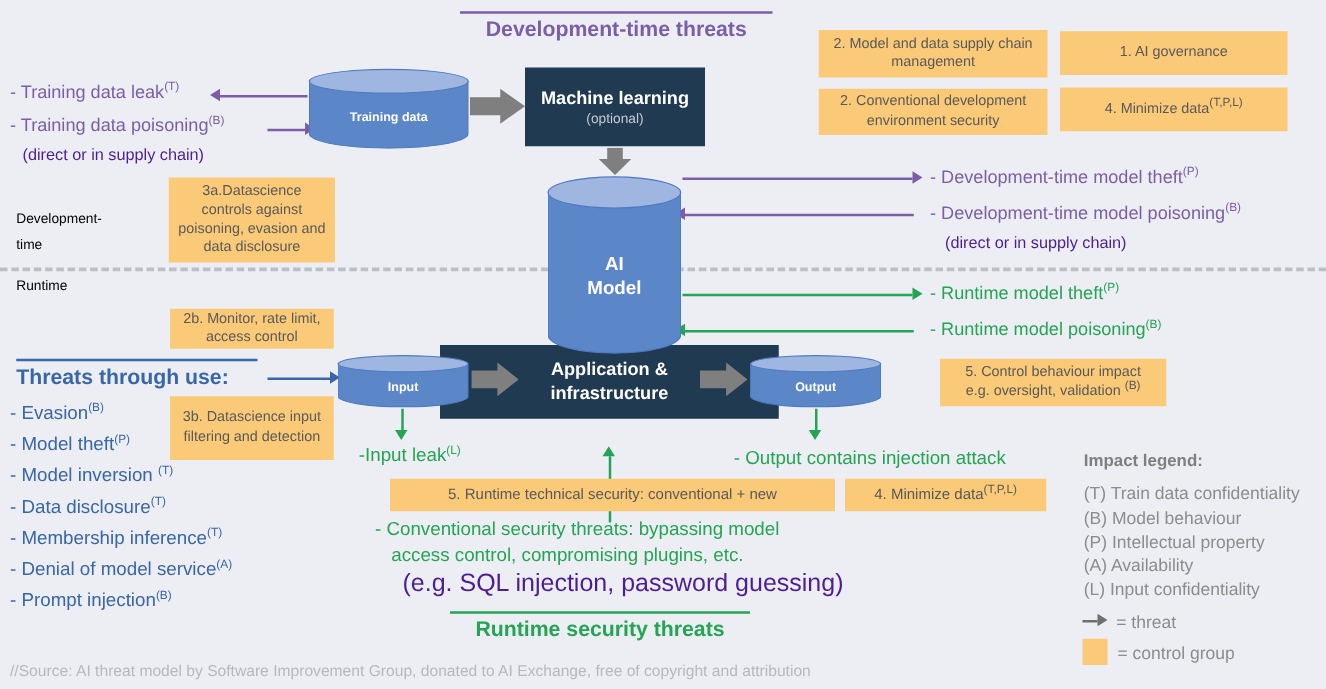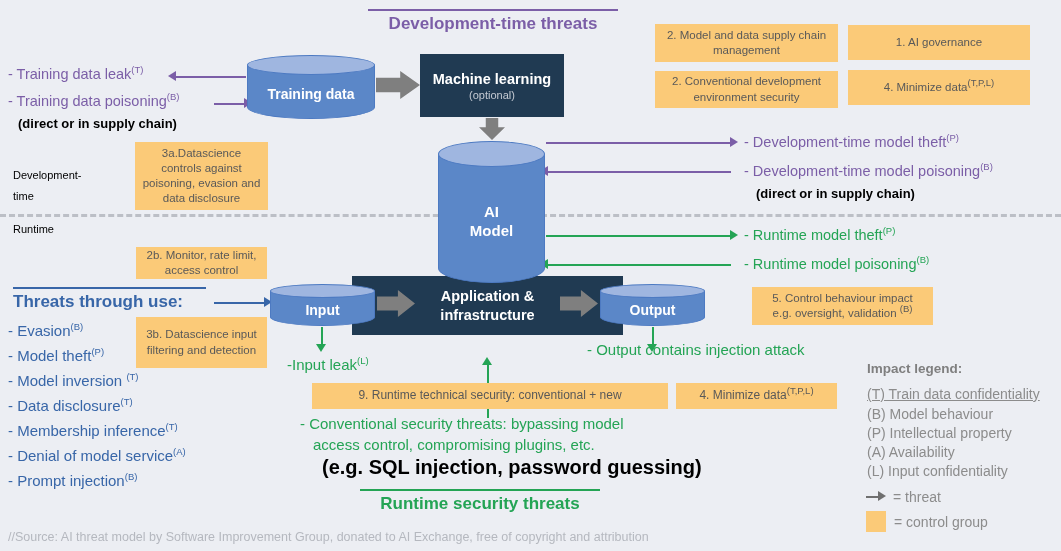--- a/index.html
+++ b/index.html
@@ -27,21 +27,21 @@
   
   .cyl { position:absolute; z-index:3; }
   .cyl-top  { position:absolute; left:0; right:0; top:0; height:var(--eh); background:#9fb6e0;
               border:1.5px solid #4d7ac2; border-radius:50%; box-sizing:border-box; }
   .cyl-body { position:absolute; left:0; right:0; top:calc(var(--eh)/2); bottom:0; background:#5b87c8;
               border:1.5px solid #4d7ac2; border-top:none;
               border-radius:0 0 50% 50% / 0 0 calc(var(--eh)/2 + 2px) calc(var(--eh)/2 + 2px);
               box-sizing:border-box; }
   .cyl-label{ position:absolute; left:0; right:0; top:calc(var(--eh)/1.4); bottom:0;
               display:flex; flex-direction:column; align-items:center; justify-content:center;
-              color:#fff; font-weight:bold; font-size:14px; line-height:1.3; }
+              color:#fff; font-weight:bold; font-size:10px; line-height:1.3; }
 
   
   .barrow { position:absolute; background:#7f7f7f; }
   .barrow.r { clip-path: polygon(0 24%, 55% 24%, 55% 0, 100% 50%, 55% 100%, 55% 76%, 0 76%); }
   .barrow.d { clip-path: polygon(26% 0, 74% 0, 74% 42%, 100% 42%, 50% 100%, 0 42%, 26% 42%); }
 
   
   .hl { position:absolute; height:0; border-top:2.5px solid currentColor; }
   .hl.head-r::after  { content:""; position:absolute; right:-8px; top:-7px; width:0; height:0;
                        border:5.5px solid transparent; border-right:0; border-left:8.5px solid currentColor; }
@@ -55,21 +55,21 @@
 
   
   .cbox { position:absolute; background:#fbca78; color:#595959; box-sizing:border-box;
           display:flex; align-items:center; justify-content:center; text-align:center;
           font-size:11.5px; line-height:1.32; padding:2px 6px; z-index:2; }
 
   
   .threat { position:absolute; font-size:14.5px; white-space:nowrap; }
   .threat.big { font-size:15px; }
   sup { font-size:9.5px; line-height:0; }
-  .note { position:absolute; font-size:13px; color:#000000; white-space:nowrap;font-weight:bold; }
+  .note { position:absolute; font-size:13px; color:#4c1d95; white-space:nowrap; }
 
   .phase-label { position:absolute; font-size:11px; color:#000000; }
 
   
   .legend-title { position:absolute; font-size:13.5px; font-weight:bold; color:#7f7f7f; }
   .legend-item  { position:absolute; font-size:14px; color:#8c8c8c; white-space:nowrap; }
   .swatch { position:absolute; width:20px; height:21px; background:#fbca78; }
 
   .source { position:absolute; font-size:12.5px; color:#b5b8bf; white-space:nowrap; }
 </style>
@@ -164,21 +164,21 @@
   <div class="cbox" style="left:136px; top:317px; width:131px; height:51px;">
     <div>3b. Datascience input filtering and detection</div>
   </div>
   <div class="cbox" style="left:752px; top:287px; width:181px; height:38px;">
     <div>
       <span>5. Control behaviour impact</span><br>
       <span>e.g. oversight, validation </span><sup>(B)</sup>
     </div>
   </div>
   <div class="cbox" style="left:312px; top:383px; width:356px; height:26px; font-size:12px;">
-    <div>9. Runtime technical security: conventional + new</div>
+    <div>5. Runtime technical security: conventional + new</div>
   </div>
   <div class="cbox" style="left:676px; top:383px; width:161px; height:26px; font-size:12px;">
     <div><span>4. Minimize data</span><sup>(T,P,L)</sup></div>
   </div>
 
   <div class="threat purple" style="left:8px; top:66px;">
     <span>- Training data leak</span><sup>(T)</sup>
   </div>
   <div class="threat purple" style="left:8px; top:93px;">
     <span>- Training data poisoning</span><sup>(B)</sup>
@@ -217,27 +217,27 @@
   <div class="threat blue big" style="left:8px; top:447px;">
     <span>- Denial of model service</span><sup>(A)</sup>
   </div>
   <div class="threat blue big" style="left:8px; top:472px;">
     <span>- Prompt injection</span><sup>(B)</sup>
   </div>
 
   <div class="threat green big" style="left:287px; top:356px;">
     <span>-Input leak</span><sup>(L)</sup>
   </div>
-  <div class="threat green big" style="left:587px; top:341px;text-align:right;">- Output contains injection attack</div>
+  <div class="threat green big" style="left:587px; top:358px;text-align:right;">- Output contains injection attack</div>
   <div class="threat green big" style="left:300px; top:415px;">- Conventional security threats: bypassing model</div>
   <div class="threat green big" style="left:313px; top:436px;">access control, compromising plugins, etc.</div>
   <div class="note" style="left:322px; top:456px; font-size:20px;">(e.g. SQL injection, password guessing)</div>
 
   <div class="legend-title" style="left:867px; top:361px;">Impact legend:</div>
-  <div class="legend-item" style="left:867px; top:386px;text-decoration:underline;">(T) Train data confidentiality</div>
+  <div class="legend-item" style="left:867px; top:386px;">(T) Train data confidentiality</div>
   <div class="legend-item" style="left:867px; top:406px;">(B) Model behaviour</div>
   <div class="legend-item" style="left:867px; top:425px;">(P) Intellectual property</div>
   <div class="legend-item" style="left:867px; top:444px;">(A) Availability</div>
   <div class="legend-item" style="left:867px; top:463px;">(L) Input confidentiality</div>
   <div class="hl head-r" style="left:866px; top:496px; width:12px; color:#6f6f6f;"></div>
   <div class="legend-item" style="left:893px; top:489px;">= threat</div>
   <div class="swatch" style="left:866px; top:511px;"></div>
   <div class="legend-item" style="left:894px; top:514px;">= control group</div>
 
   <div class="source" style="left:8px; top:530px;">//Source: AI threat model by Software Improvement Group, donated to AI Exchange, free of copyright and attribution</div>

